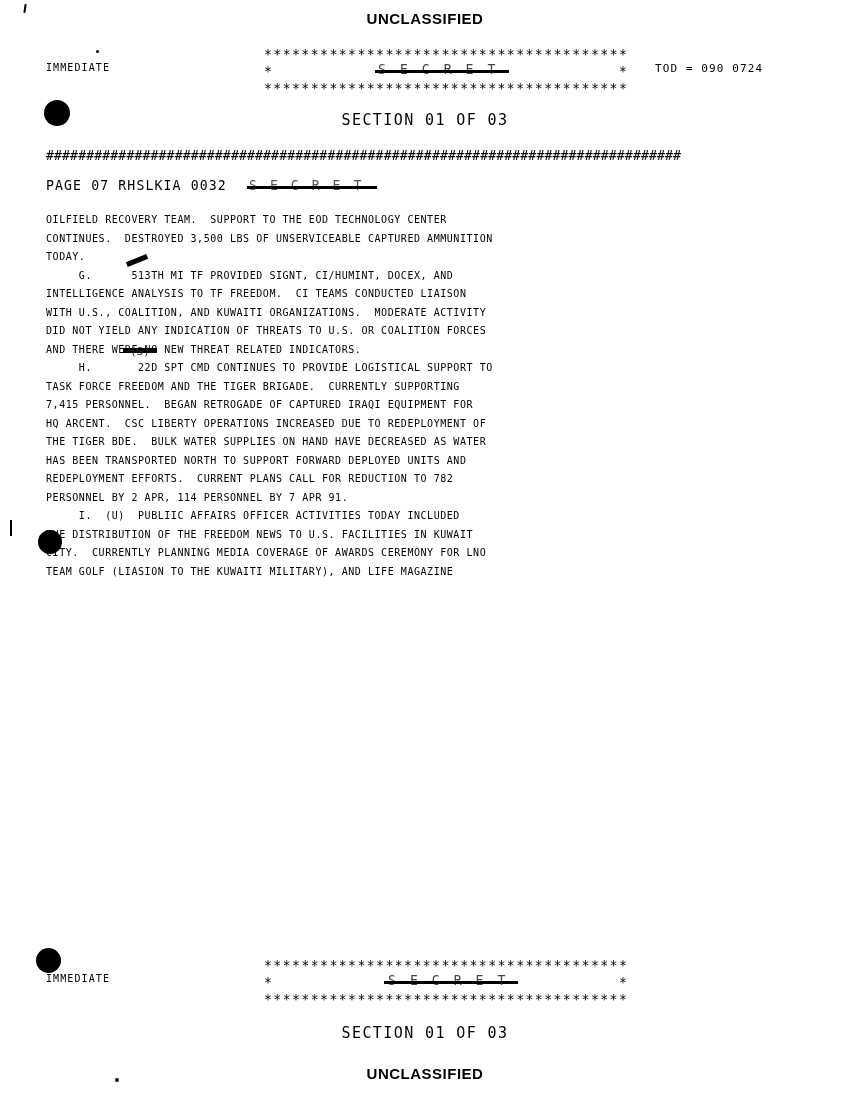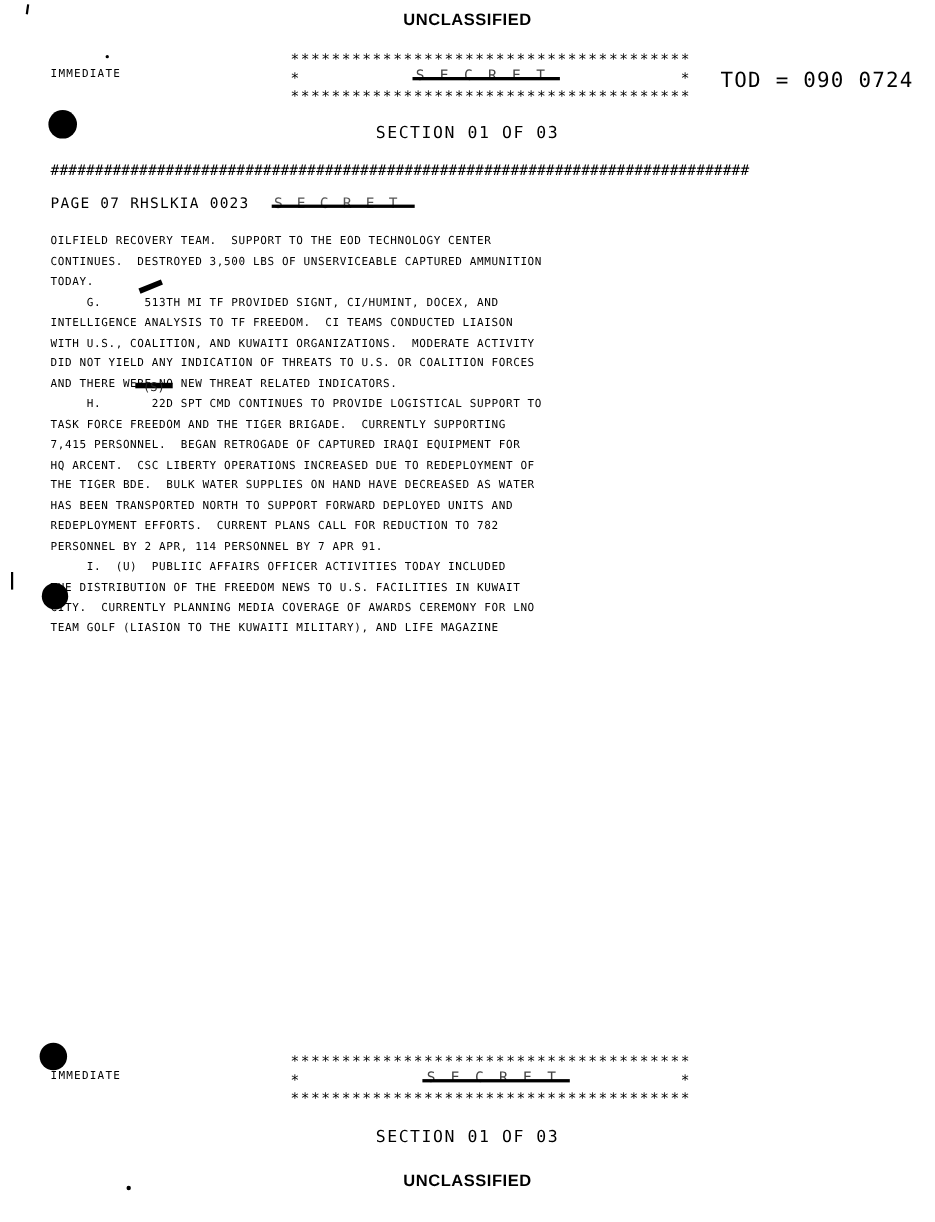--- a/index.html
+++ b/index.html
@@ -40,21 +40,21 @@
     letter-spacing: 1.1px;
   }
   #immediate-top { left: 46px; top: 62px; }
   #immediate-bottom { left: 46px; top: 973px; }
 
   .tod {
     position: absolute;
     left: 655px;
     top: 62px;
     font-family: "DejaVu Sans Mono", monospace;
-    font-size: 19px;
+    font-size: 11px;
     letter-spacing: 1.1px;
     text-align: center;
   }
 
   .star-block {
     position: absolute;
     font-family: "DejaVu Sans Mono", monospace;
     font-size: 13.2px;
     letter-spacing: 1.4px;
     white-space: pre;
@@ -213,21 +213,21 @@
   <div class="strike" id="strike-top"></div>
 
   <div class="tod" id="tod-field">TOD = 090 0724</div>
 
   <div class="punch-dot" id="dot-1"></div>
 
   <div class="section-line" id="section-top">SECTION  01  OF  03</div>
 
   <div id="hash-rule">###############################################################################</div>
 
-  <div id="page-line">PAGE 07 RHSLKIA 0023</div>
+  <div id="page-line">PAGE 07 RHSLKIA 0032</div>
   <div id="page-secret">S E C R E T</div>
   <div id="page-strike"></div>
 
   <div id="body-text">OILFIELD RECOVERY TEAM.  SUPPORT TO THE EOD TECHNOLOGY CENTER
 CONTINUES.  DESTROYED 3,500 LBS OF UNSERVICEABLE CAPTURED AMMUNITION
 TODAY.
      G.      513TH MI TF PROVIDED SIGNT, CI/HUMINT, DOCEX, AND
 INTELLIGENCE ANALYSIS TO TF FREEDOM.  CI TEAMS CONDUCTED LIAISON
 WITH U.S., COALITION, AND KUWAITI ORGANIZATIONS.  MODERATE ACTIVITY
 DID NOT YIELD ANY INDICATION OF THREATS TO U.S. OR COALITION FORCES

